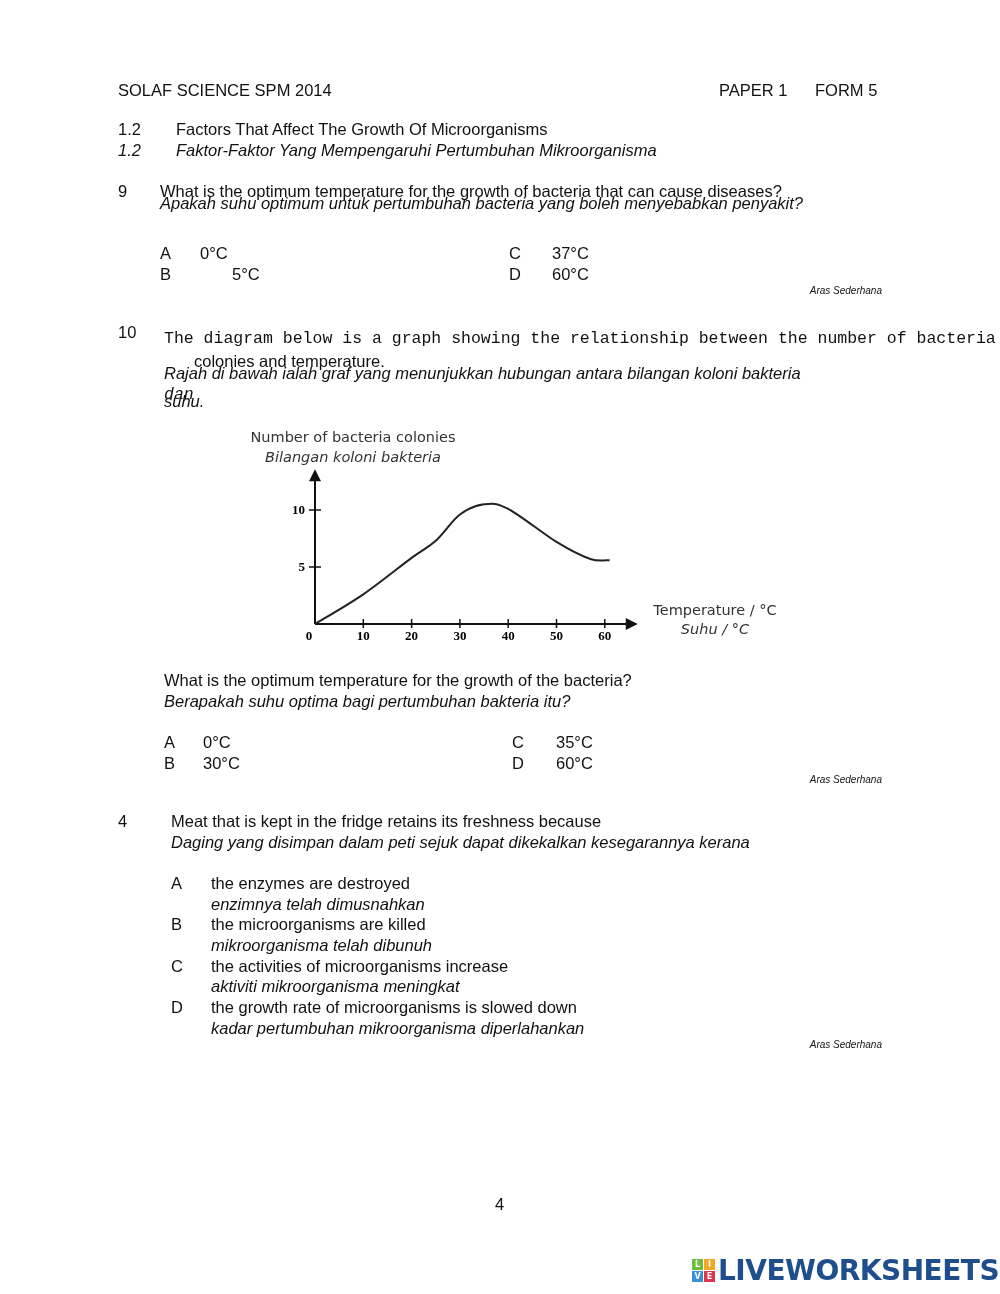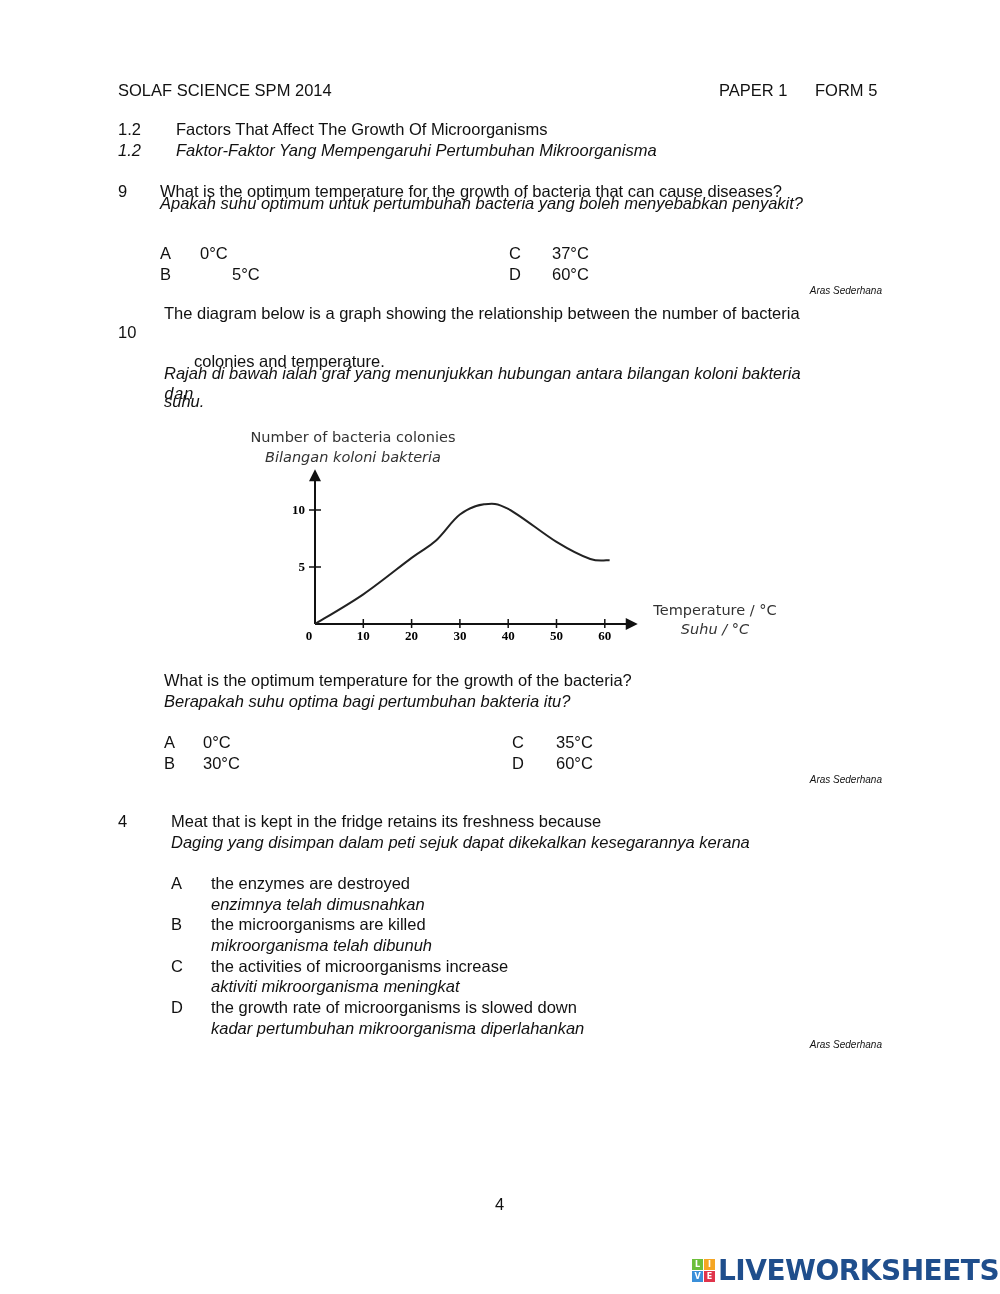--- a/index.html
+++ b/index.html
@@ -38,21 +38,21 @@
   <div class="abs" style="left:200px; top:265px;margin-left:32px;">5°C</div>
   <div class="abs" style="left:509px; top:244px;">C</div>
   <div class="abs" style="left:552px; top:244px;">37°C</div>
   <div class="abs" style="left:509px; top:265px;">D</div>
   <div class="abs" style="left:552px; top:265px;">60°C</div>
   <div class="abs small-it" style="right:118px; top:285px;">Aras Sederhana</div>
 </div>
 
 <div>
   <div class="abs" style="left:118px; top:323px;">10</div>
-  <div class="abs" style="left:164px; top:304px;">The diagram below is a graph showing the relationship between the number of bacteria</div>
+  <div class="abs" style="left:164px; top:329px;font-family:Liberation Mono, monospace;">The diagram below is a graph showing the relationship between the number of bacteria</div>
   <div class="abs" style="left:164px; top:352px;margin-left:30px;">colonies and temperature.</div>
   <div class="abs it" style="left:164px; top:364px;">Rajah di bawah ialah graf yang menunjukkan hubungan antara bilangan koloni bakteria</div>
   <div class="abs it" style="left:164px; top:385px;font-family:Liberation Mono, monospace;">dan</div>
   <div class="abs it" style="left:164px; top:392px;">suhu.</div>
 
   <svg id="chart" style="position:absolute; left:0; top:0;" width="1000" height="700">
     <text class="chart-label" x="353" y="442" text-anchor="middle">Number of bacteria colonies</text>
     <text class="chart-label" x="353" y="462" text-anchor="middle" font-style="italic">Bilangan koloni bakteria</text>
     <text class="chart-label" x="715" y="615" text-anchor="middle">Temperature / °C</text>
     <text class="chart-label" x="715" y="634" text-anchor="middle" font-style="italic">Suhu / °C</text>

